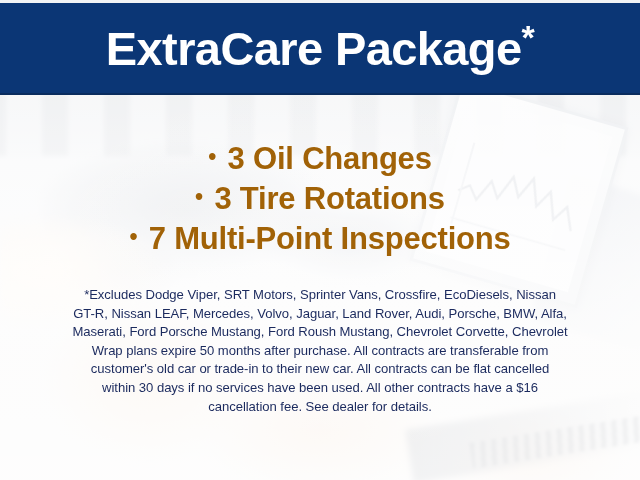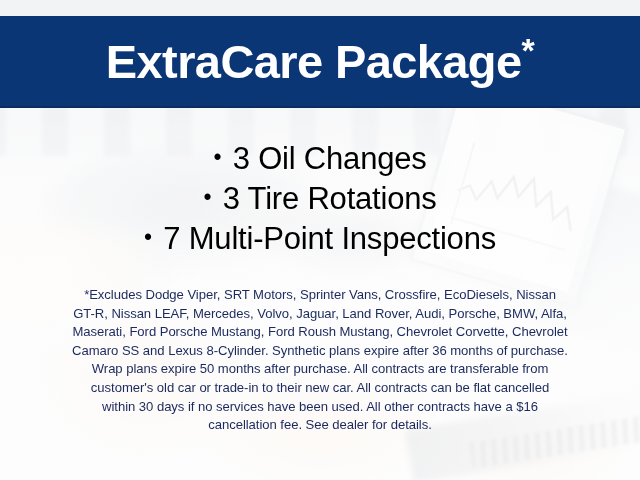--- a/index.html
+++ b/index.html
@@ -141,21 +141,21 @@
   }
   .ph-vign {
     position: absolute;
     inset: 0;
     background: radial-gradient(ellipse 520px 300px at 50% 46%, rgba(255,255,255,0.25) 0%, rgba(255,255,255,0.00) 70%);
   }
 
   
   .header {
     position: absolute;
-    left: 0; top: 16px;
+    left: 0; top: 3px;
     width: 640px;
     height: 92px;
     background: #0b3675;
     border-bottom: 2px solid #0a2c5e;
     box-sizing: border-box;
     display: flex;
     align-items: center;
     justify-content: center;
   }
   .header-title {
@@ -174,25 +174,25 @@
   .bullets {
     position: absolute;
     left: 0;
     top: 138px;
     width: 640px;
     text-align: center;
     color: #15265c;
   }
   .bullet-line {
     font-size: 31px;
-    font-weight: normal;
+    font-weight: bold;
     line-height: 39px;
     letter-spacing: -0.2px;
     white-space: nowrap;
-    color: #000000;
+    color: #a16207;
   }
   .bullet-line .dot {
     font-size: 23px;
     vertical-align: 4px;
     padding-right: 3px;
   }
 
   
   .disclaimer {
     position: absolute;
@@ -243,20 +243,19 @@
   <div class="bullets">
     <div class="bullet-line"><span class="dot">•</span> <span>3 Oil Changes</span></div>
     <div class="bullet-line"><span class="dot">•</span> <span>3 Tire Rotations</span></div>
     <div class="bullet-line"><span class="dot">•</span> <span>7 Multi-Point Inspections</span></div>
   </div>
 
   <div class="disclaimer">
     <div class="dline">*Excludes Dodge Viper, SRT Motors, Sprinter Vans, Crossfire, EcoDiesels, Nissan</div>
     <div class="dline">GT-R, Nissan LEAF, Mercedes, Volvo, Jaguar, Land Rover, Audi, Porsche, BMW, Alfa,</div>
     <div class="dline">Maserati, Ford Porsche Mustang, Ford Roush Mustang, Chevrolet Corvette, Chevrolet</div>
-    <div class="dline">Camaro SS and Lexus 8-Cylinder. Synthetic plans expire after 36 months of purchase.</div>
     <div class="dline">Wrap plans expire 50 months after purchase. All contracts are transferable from</div>
     <div class="dline">customer's old car or trade-in to their new car. All contracts can be flat cancelled</div>
     <div class="dline">within 30 days if no services have been used. All other contracts have a $16</div>
     <div class="dline">cancellation fee. See dealer for details.</div>
   </div>
 
 </div>
 
 </body></html>

